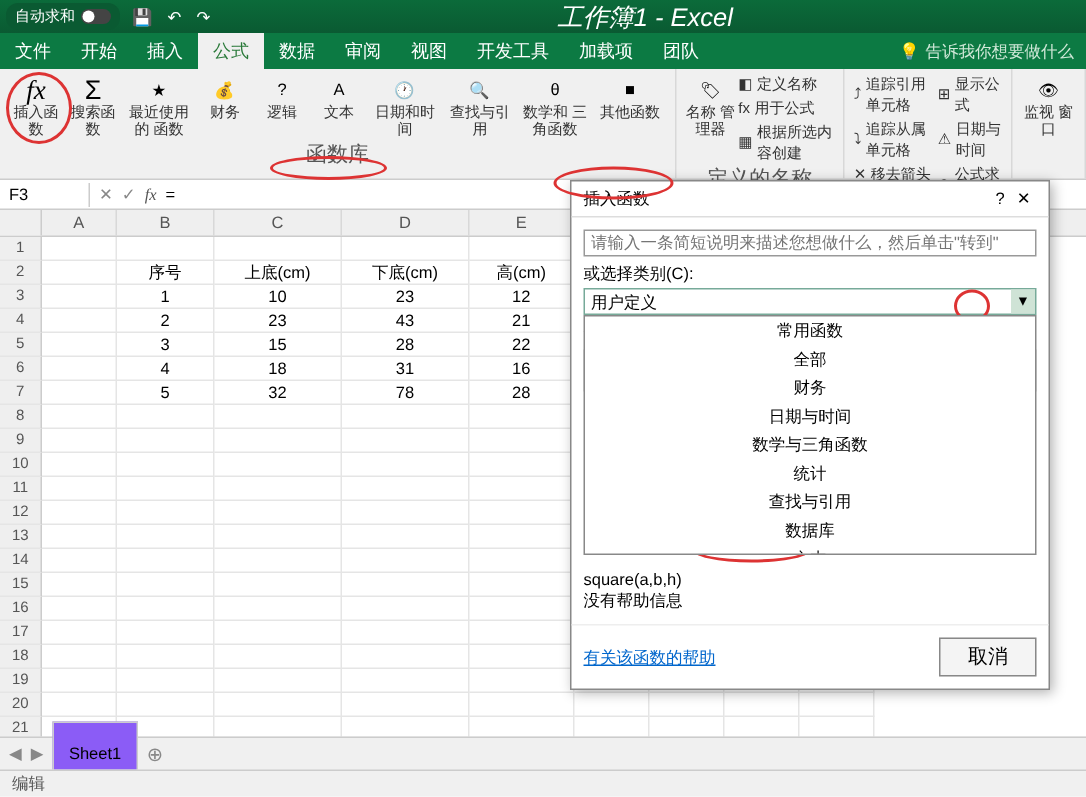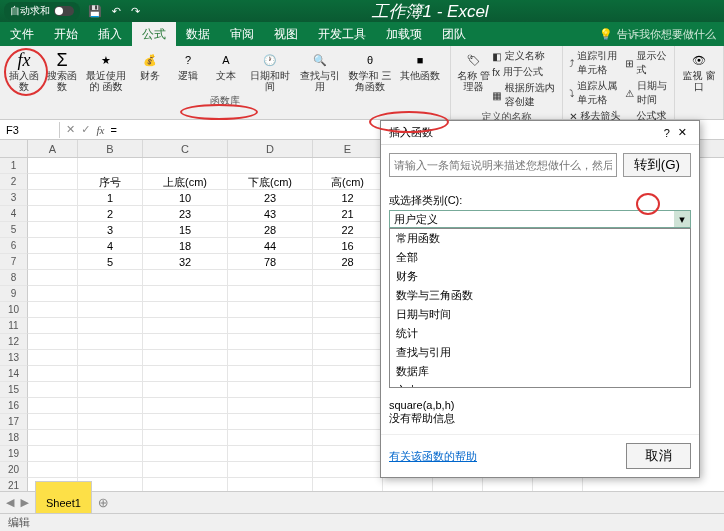--- a/index.html
+++ b/index.html
@@ -14,21 +14,21 @@
 .titlebar .center { flex:1; text-align:center; font-size:17px;font-style:italic; }
 
 .menubar { height: 24px; background:#0c7a43; display:flex; align-items:stretch; color:#fff; }
 .menubar .tab { padding:4px 10px; font-size:12px; cursor:pointer; }
 .menubar .tab.active { background:#f0f0f0; color:#2a7a3a; }
 .menubar .tell { margin-left:auto; padding:4px 8px; display:flex; align-items:center; gap:4px; color:#d0e8d8; }
 
 .ribbon { height: 74px; background:#f0f0f0; border-bottom:1px solid #ccc; display:flex; position:relative; }
 .rgroup { border-right:1px solid #d8d8d8; padding:2px 6px; display:flex; flex-direction:column; align-items:center; justify-content:space-between; }
 .rgroup .top { display:flex; gap:2px; }
-.rgroup .lbl { font-size:10px; color:#555; margin-top:auto; padding-bottom:16px; }
+.rgroup .lbl { font-size:14px; color:#555; margin-top:auto; padding-bottom:16px; }
 .rbtn { display:flex; flex-direction:column; align-items:center; width:36px; padding:2px 0; }
 .rbtn .ic { width:20px; height:20px; display:flex; align-items:center; justify-content:center; }
 .rbtn .tx { font-size:10px; color:#333; text-align:center; line-height:11px; }
 .rbtn.wide { width:48px; }
 .fx-big { font-style:italic; font-family:serif; font-size:18px; }
 .sigma { font-size:18px; }
 .rsmall { font-size:10px; color:#333; padding:1px 0; display:flex; align-items:center; gap:3px; }
 
 .namebox-row { height:20px; background:#fff; border-bottom:1px solid #ccc; display:flex; align-items:center; }
 .namebox { width:60px; border-right:1px solid #ccc; padding:2px 6px; font-size:11px; }
@@ -40,39 +40,39 @@
 .rownum-spacer { width:28px; border-right:1px solid #ccc; background:#efefef; }
 .colh { border-right:1px solid #d8d8d8; text-align:center; font-size:11px; color:#555; line-height:18px; }
 .rows { }
 .row { display:flex; height:16px; }
 .rnum { width:28px; background:#efefef; border-right:1px solid #ccc; border-bottom:1px solid #e5e5e5; text-align:center; font-size:10px; color:#555; line-height:16px; }
 .cell { border-right:1px solid #e5e5e5; border-bottom:1px solid #e5e5e5; text-align:center; font-size:11px; line-height:16px; overflow:hidden; white-space:nowrap; }
 .cell.sel { outline:2px solid #1a7a3a; outline-offset:-1px; }
 
 .sheet-tabs { position:absolute; bottom:18px; left:0; right:0; height:22px; background:#f0f0f0; border-top:1px solid #ccc; display:flex; align-items:center; padding:0 6px; gap:6px; }
 .sheet-tabs .nav { color:#888; }
-.sheet-tab { background:#fde047; border:1px solid #ccc; border-bottom:none; padding:15px 10px; font-size:11px; }
+.sheet-tab { background:#8b5cf6; border:1px solid #ccc; border-bottom:none; padding:15px 10px; font-size:11px; }
 .plus { color:#888; font-size:13px; }
 
 .statusbar { position:absolute; bottom:0; left:0; right:0; height:18px; background:#f0f0f0; border-top:1px solid #ccc; display:flex; align-items:center; padding:0 8px; font-size:11px; color:#555; }
 
 
 .dialog { position:absolute; left:380px; top:120px; width:320px; background:#fff; border:1px solid #888; box-shadow:2px 2px 8px rgba(0,0,0,.3); font-size:11px; }
 .dlg-title { height:24px; display:flex; align-items:center; padding:0 8px; border-bottom:1px solid #ddd; }
 .dlg-title .t { flex:1; }
 .dlg-title .x { padding:0 4px; cursor:pointer; }
 .dlg-body { padding:8px; }
 .dlg-body label { display:block; margin:4px 0 2px; }
 .srch-row { display:flex; gap:6px; }
 .srch-row input { flex:1; border:1px solid #999; padding:2px 4px; font-size:11px; }
 .srch-row button { border:1px solid #999; background:#f4f4f4; padding:2px 10px; }
 .combo { position:relative; }
 .combo .cbox { border:1px solid #7a9; height:18px; display:flex; align-items:center; padding:0 4px; justify-content:space-between; }
 .combo .cbox .arr { background:#cfe3d6; width:16px; height:16px; text-align:center; line-height:16px; margin-right:-4px; }
-.combo .droplist { position:absolute; left:0; top:18px; width:100%; background:#fff; border:1px solid #888; z-index:5; max-height:160px; overflow:hidden; }
+.combo .droplist { position:absolute; left:0; top:18px; width:100%; background:#fff; border:1px solid #888; z-index:5; max-height:160px; overflow:hidden;text-align:center; }
 .combo .droplist .opt { padding:2px 6px; }
 .listbox { border:1px solid #888; height:28px; margin-top:4px; position:relative; }
 .listbox .item { background:#1a5fd0; color:#fff; padding:2px 6px; }
 .listbox .sb { position:absolute; right:0; top:0; bottom:0; width:14px; background:#eee; border-left:1px solid #ccc; }
 .desc { margin-top:120px; }
 .dlg-foot { display:flex; justify-content:space-between; align-items:center; padding:8px; border-top:1px solid #eee; }
 .dlg-foot a { color:#0066cc; text-decoration:underline; }
 .dlg-foot .btns { display:flex; gap:8px; }
 .dlg-foot button { border:1px solid #888; background:#f4f4f4; padding:3px 18px; }
 .dlg-foot button.primary { border:1.5px solid #2a6cd0; }
@@ -314,21 +314,21 @@
         <div class="cell" style="width:50px"></div>
         <div class="cell" style="width:50px"></div>
         <div class="cell" style="width:50px"></div>
         <div class="cell" style="width:50px"></div>
       </div>
       <div class="row">
         <div class="rnum">6</div>
         <div class="cell" style="width:50px"></div>
         <div class="cell" style="width:65px">4</div>
         <div class="cell" style="width:85px">18</div>
-        <div class="cell" style="width:85px">44</div>
+        <div class="cell" style="width:85px">31</div>
         <div class="cell" style="width:70px">16</div>
         <div class="cell" style="width:50px"></div>
         <div class="cell" style="width:50px"></div>
         <div class="cell" style="width:50px"></div>
         <div class="cell" style="width:50px"></div>
       </div>
       <div class="row">
         <div class="rnum">7</div>
         <div class="cell" style="width:50px"></div>
         <div class="cell" style="width:65px">5</div>
@@ -525,34 +525,33 @@
 
 <div class="dialog">
   <div class="dlg-title">
     <span class="t">插入函数</span>
     <span class="x">?</span>
     <span class="x">✕</span>
   </div>
   <div class="dlg-body">
     <div class="srch-row">
       <input placeholder="请输入一条简短说明来描述您想做什么，然后单击&quot;转到&quot;" style="">
-      <button>转到(G)</button>
-    </div>
-    <label style="margin-top:16px">或选择类别(C):</label>
+    </div>
+    <label style="margin-top:4px">或选择类别(C):</label>
     <div class="combo">
       <div class="cbox">
         <span>用户定义</span>
         <span class="arr">▾</span>
       </div>
       <div class="droplist" id="droplist">
           <div class="opt">常用函数</div>
           <div class="opt">全部</div>
           <div class="opt">财务</div>
+          <div class="opt">日期与时间</div>
           <div class="opt">数学与三角函数</div>
-          <div class="opt">日期与时间</div>
           <div class="opt">统计</div>
           <div class="opt">查找与引用</div>
           <div class="opt">数据库</div>
           <div class="opt">文本</div>
         </div>
     </div>
     <label style="margin-top:4px">选择函数(N):</label>
     <div class="listbox">
       <div class="item">square</div>
       <div class="sb"></div>

